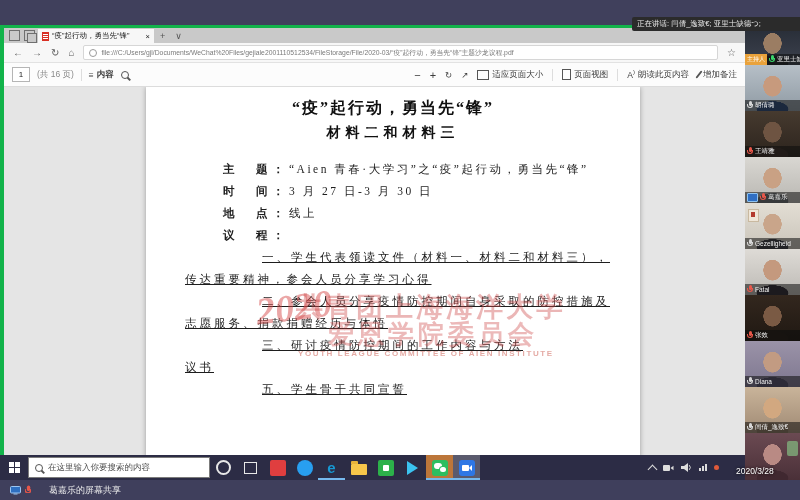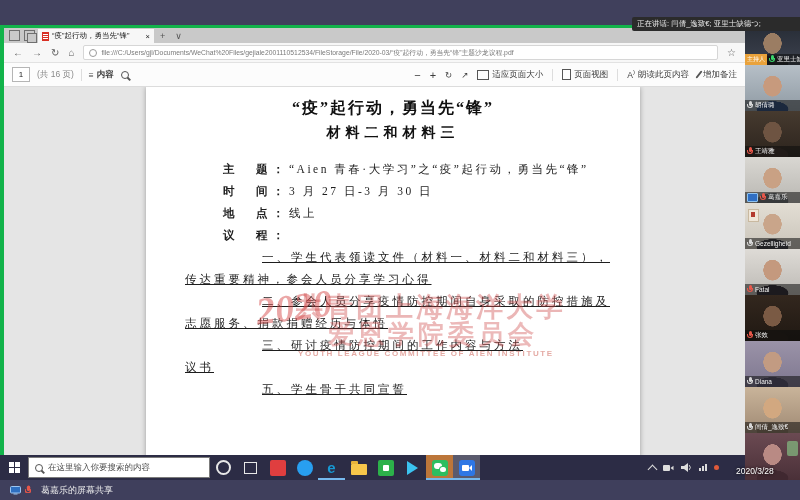--- a/index.html
+++ b/index.html
@@ -5,21 +5,21 @@
   html,body{margin:0;padding:0;}
   .screen{position:relative;width:800px;height:500px;overflow:hidden;background:#40405c;
           font-family:"Liberation Sans",sans-serif;}
 
   
   .topbar{position:absolute;left:0;top:0;width:800px;height:25px;background:#40405c;}
   .toast{position:absolute;left:632px;top:17px;width:166px;height:14px;background:#2b2b2b;
          border-radius:2px;color:#e9e9e9;font-size:7.5px;line-height:14px;padding:0 5px;
          white-space:nowrap;overflow:hidden;z-index:60;}
   .bottombar{position:absolute;left:0;top:480px;width:800px;height:20px;background:#3f3f5c;
-             display:flex;align-items:center;padding-left:10px;gap:10px;color:#ececec;
+             display:flex;align-items:center;padding-left:10px;gap:18px;color:#ececec;
              font-size:9px;z-index:40;box-sizing:border-box;}
   .clockfloat{position:absolute;left:736px;top:466px;z-index:70;color:#fff;font-size:8.5px;
               text-shadow:0 0 3px rgba(0,0,0,.9);}
 
   
   .share-frame{position:absolute;left:0;top:25px;width:785px;height:430px;background:#12b34a;}
   .browser{position:absolute;left:4px;top:3px;width:741px;height:427px;background:#f5f5f5;
            display:flex;flex-direction:column;}
   .tabbar{height:15px;background:#c9c9c9;display:flex;align-items:flex-end;gap:2px;padding-left:4px;}
   .aside-ic{width:9px;height:9px;border:1px solid #6f6f6f;margin:0 1px 2px 1px;position:relative;background:#c9c9c9;}

